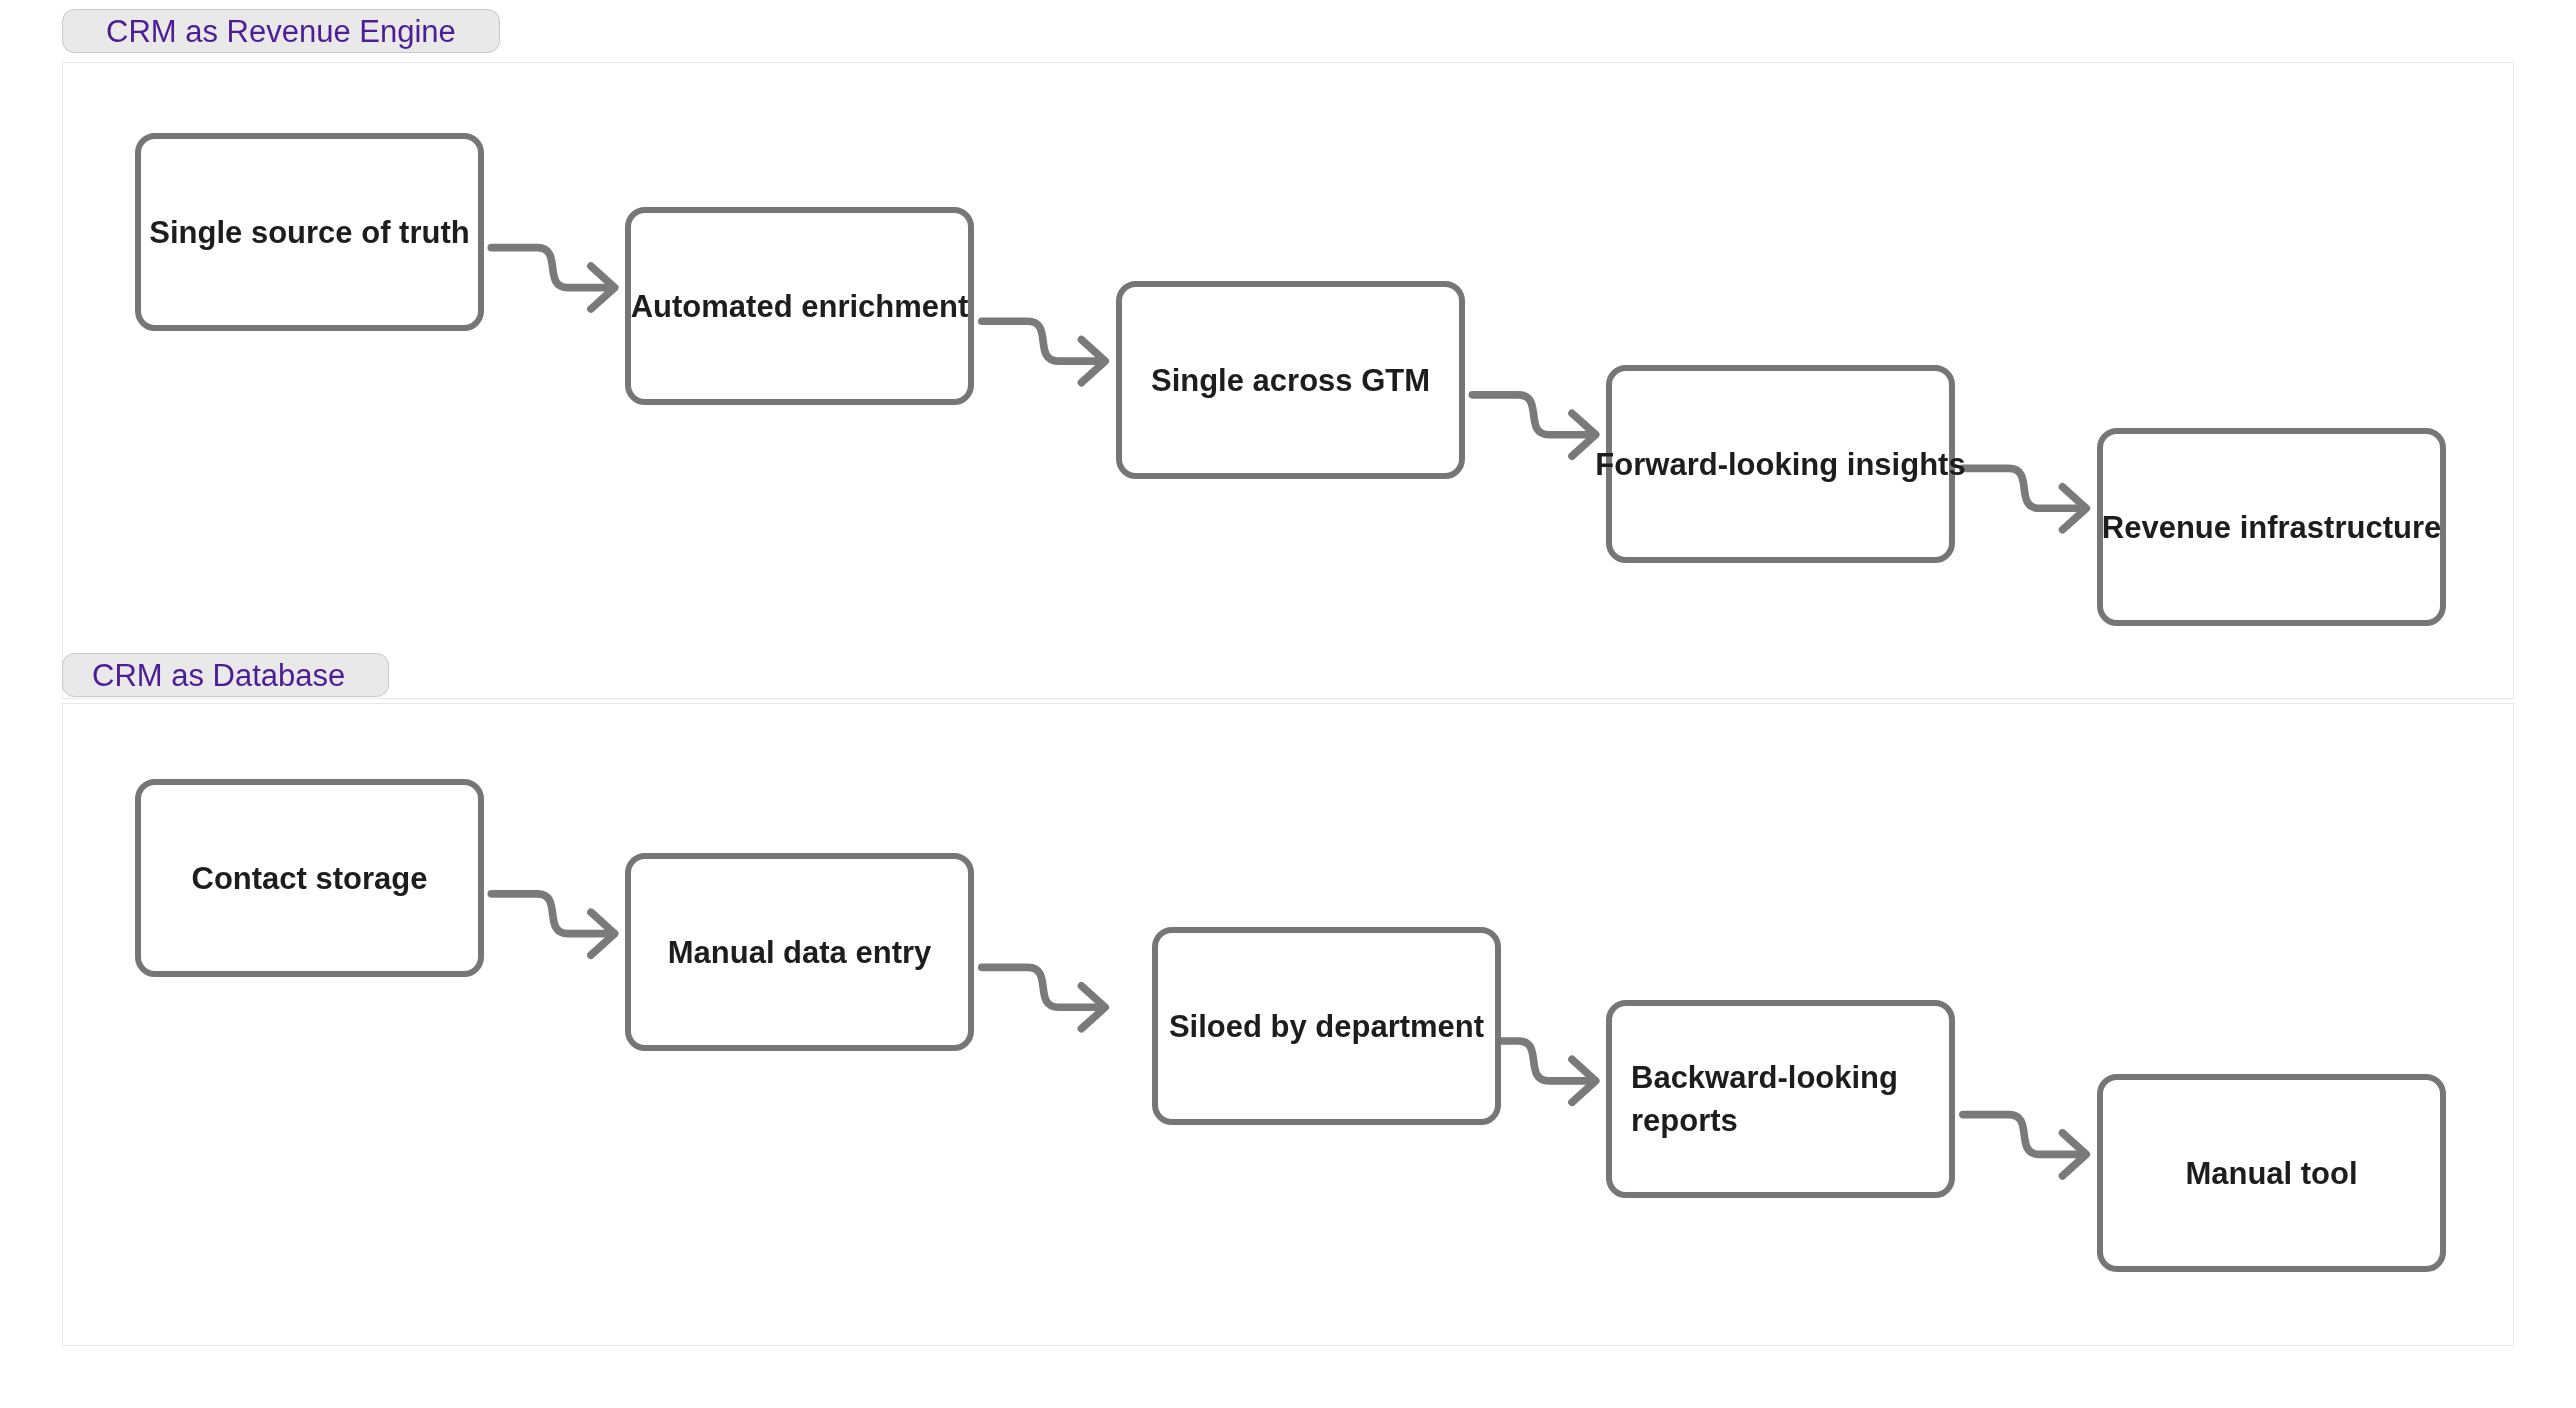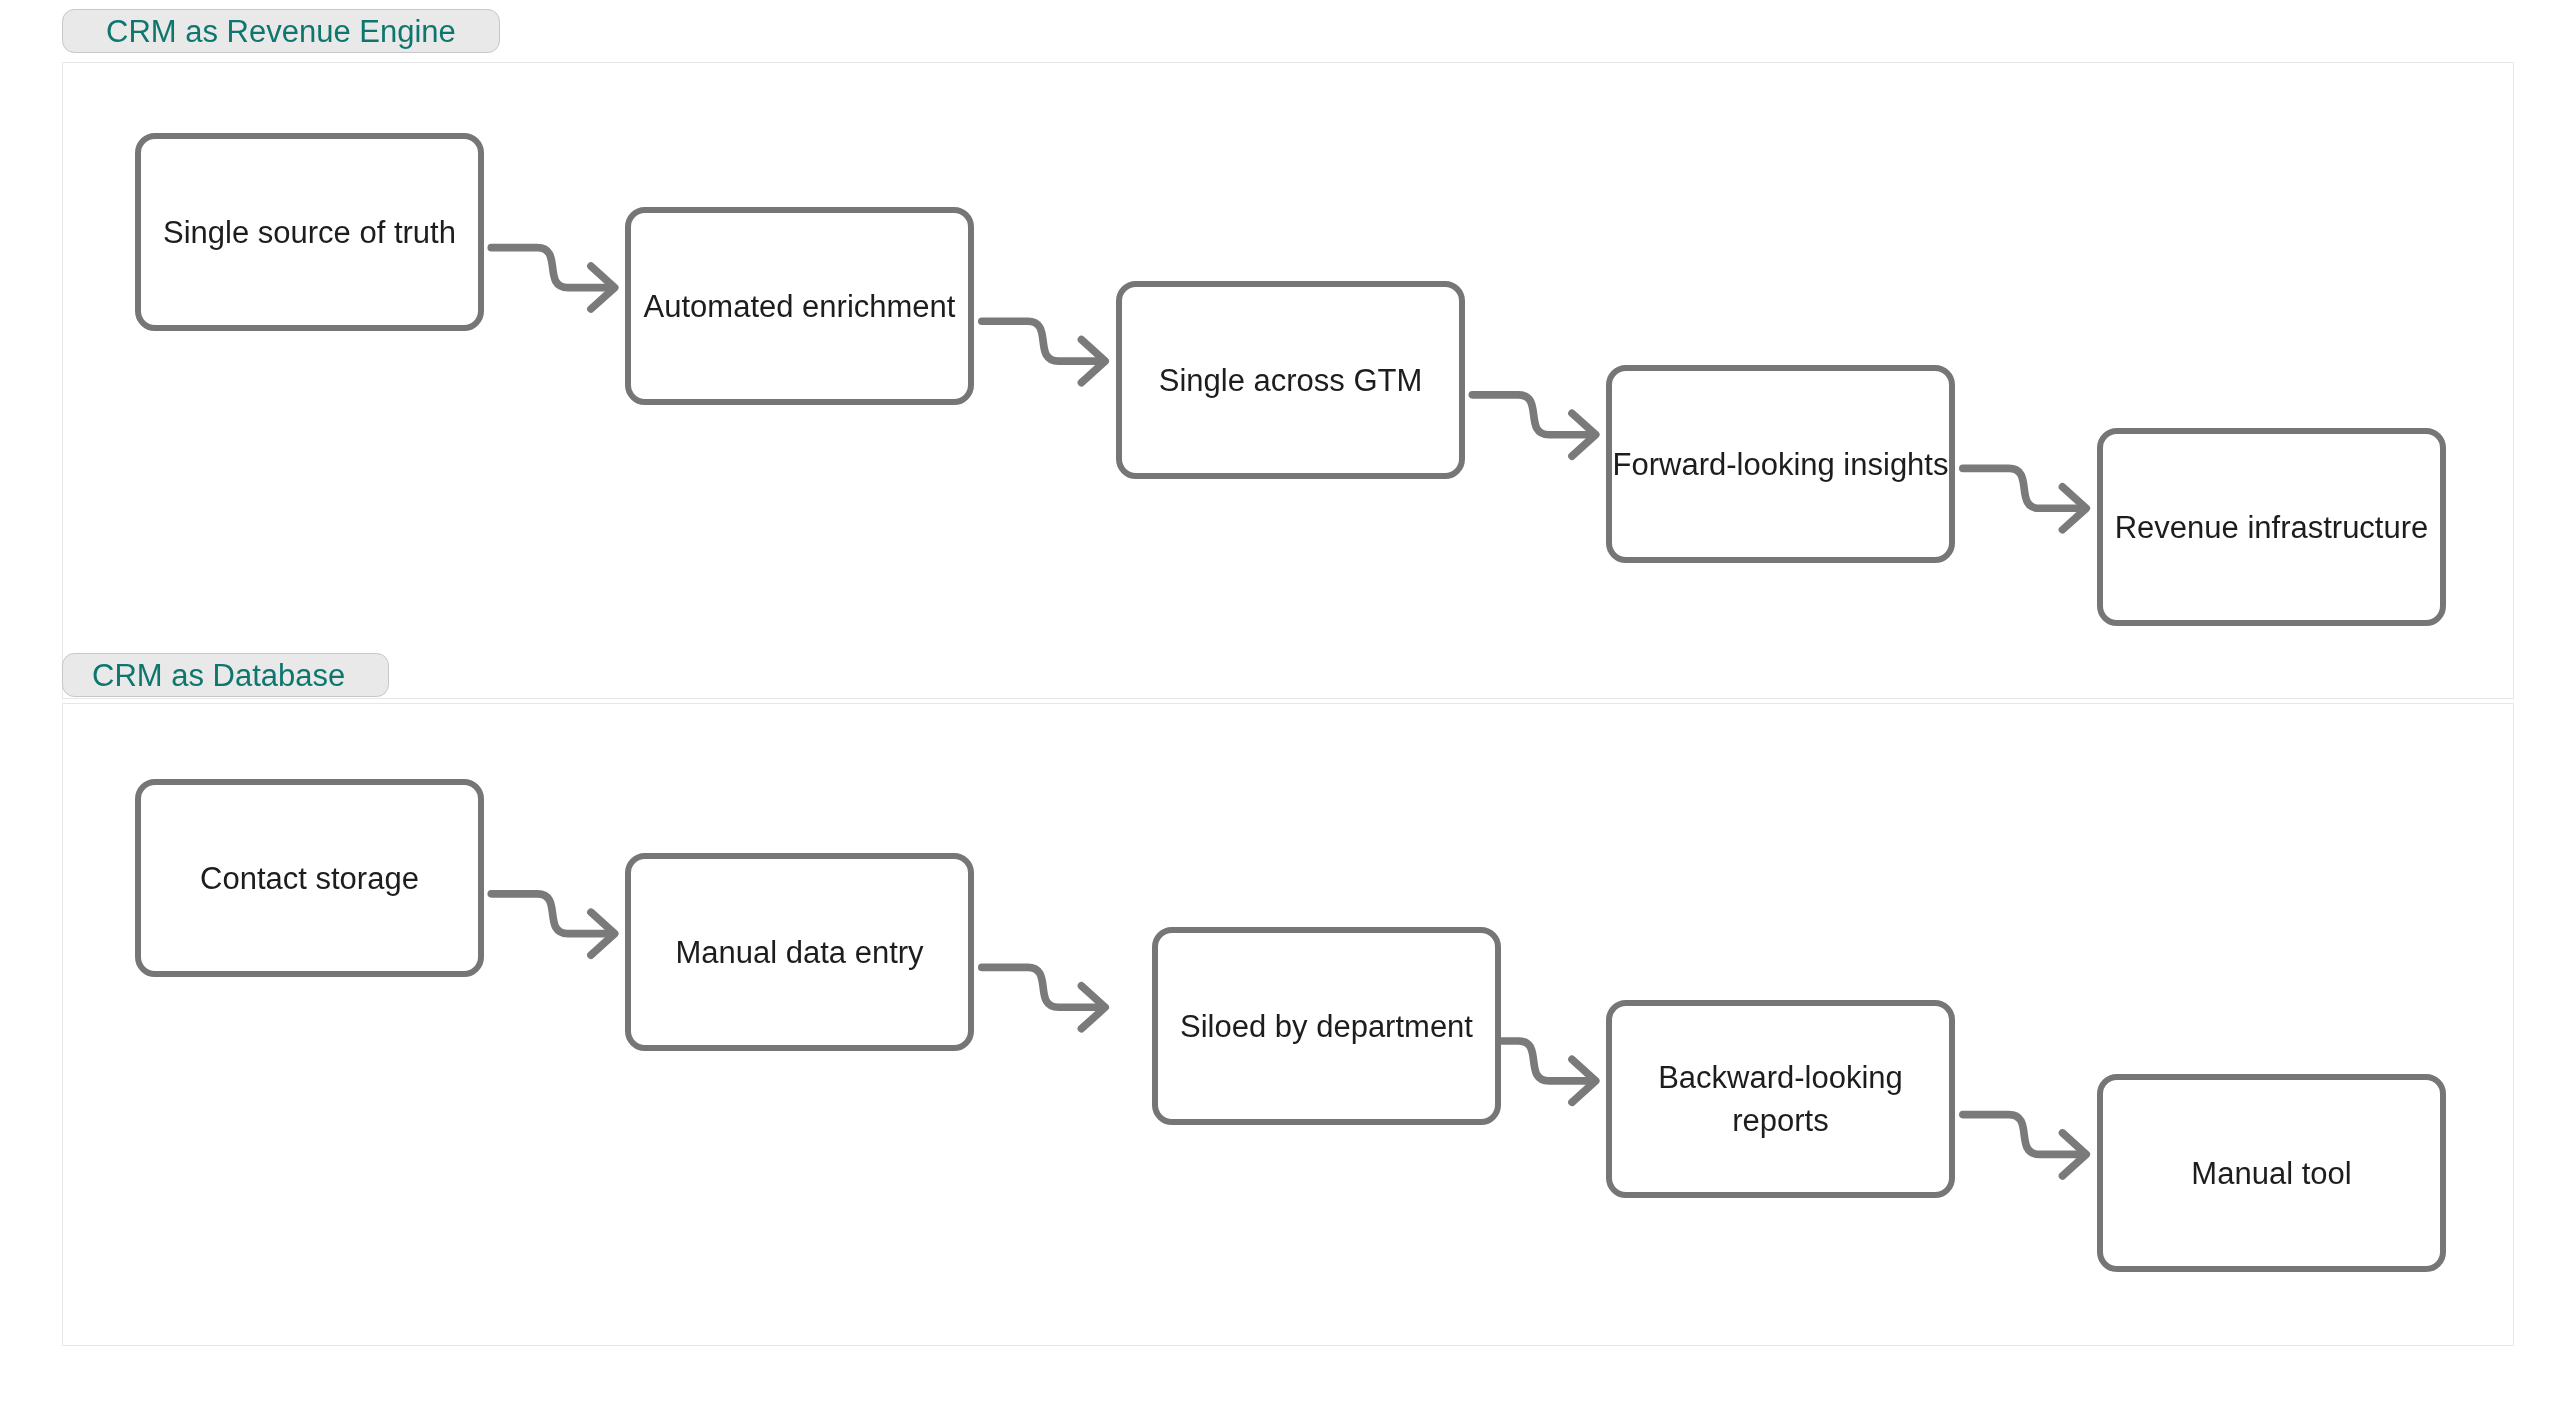--- a/index.html
+++ b/index.html
@@ -29,21 +29,21 @@
     position: absolute;
     left: 62px;
     height: 44px;
     line-height: 44px;
     padding: 0 43px;
     border-radius: 12.3px;
     background: var(--pill-bg, #e9e9ea);
     border: 1.5px solid var(--pill-border, #c7c7c9);
     font-size: 31px;
     font-weight: 500;
-    color: #0f766e;
+    color: #4c1d95;
     white-space: nowrap;
     box-sizing: border-box;
     z-index: 3;
   }
   .pill.one { top: 9.2px; }
   .pill.two { top: 653px; padding-left: 29px; }
   .node {
     position: absolute;
     width: 349px;
     height: 198px;
@@ -51,24 +51,24 @@
     border: 6.1px solid var(--node-border, #767676);
     border-radius: 20px;
     box-sizing: border-box;
     display: flex;
     align-items: center;
     justify-content: center;
     z-index: 2;
   }
   .node .label {
     font-size: 31px;
-    font-weight: 400;
+    font-weight: 700;
     line-height: 43px;
     color: var(--text, #1d1d1f);
-    text-align: center;
+    text-align: left;
     white-space: nowrap;
   }
   .node .label.wrap {
     white-space: normal;
     max-width: 299px;
   }
   svg.edges {
     position: absolute;
     left: 0;
     top: 0;

